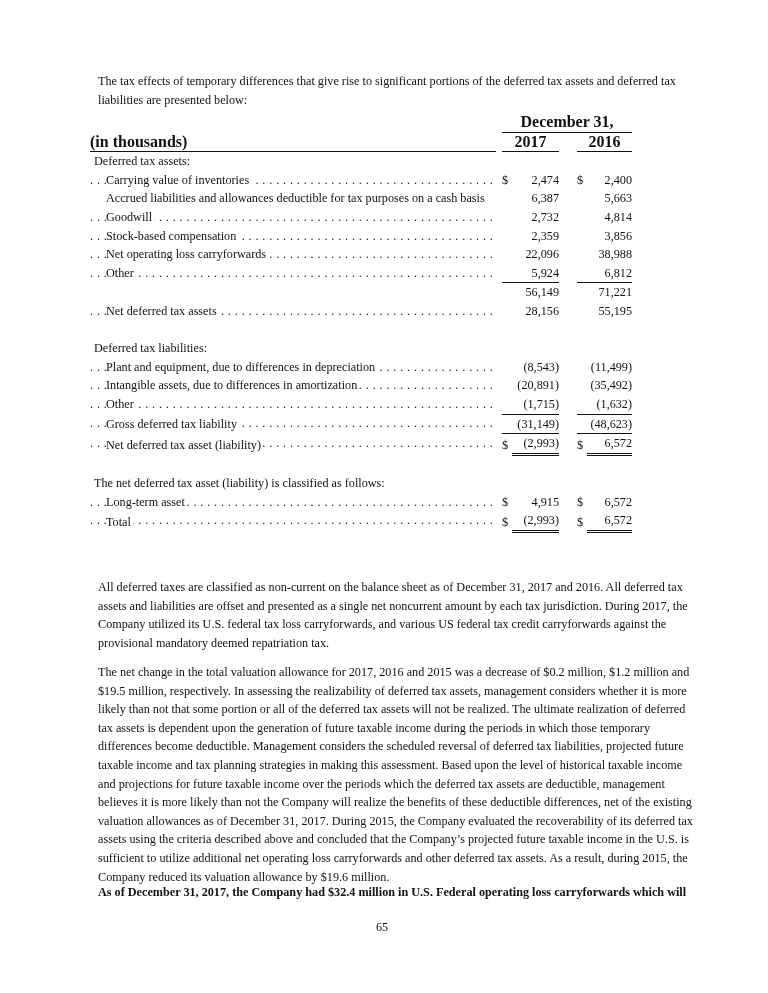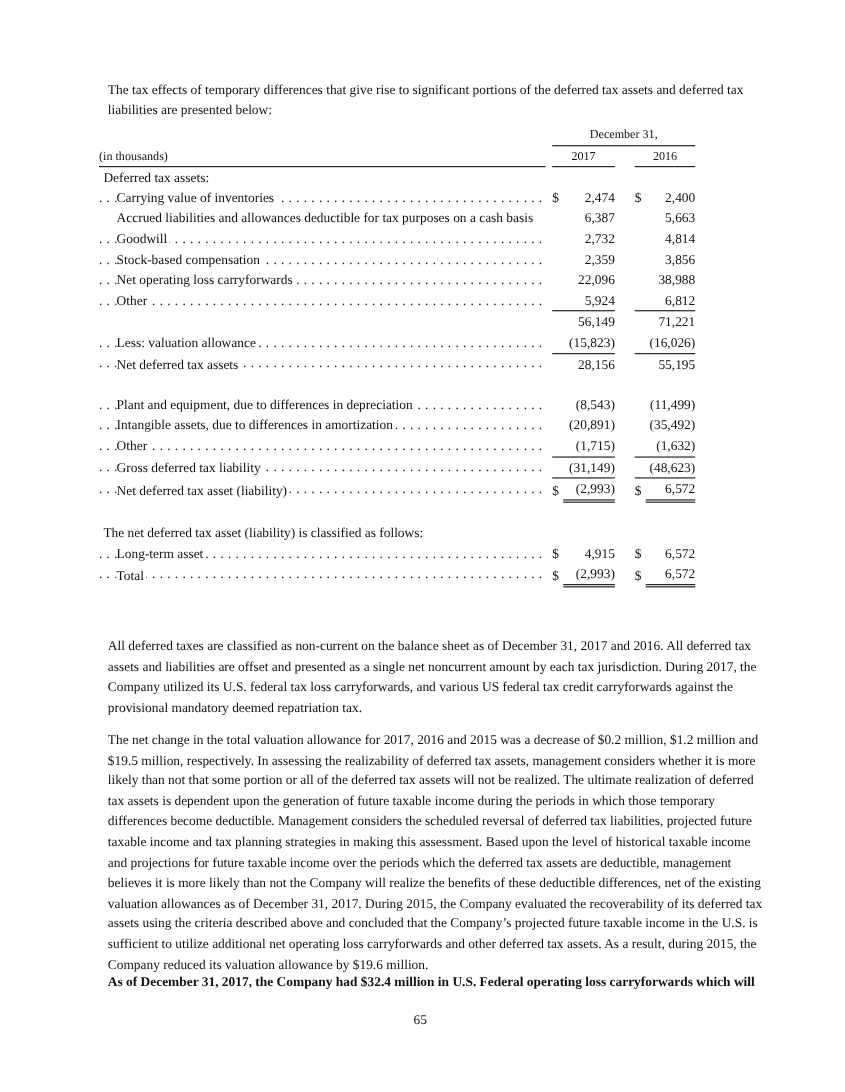--- a/index.html
+++ b/index.html
@@ -23,21 +23,21 @@
   .lbl.dots::after {
     content: ". . . . . . . . . . . . . . . . . . . . . . . . . . . . . . . . . . . . . . . . . . . . . . . . . . . . . . . . . . . . . . . . . . . . . . . . . . . . . . . . . . . . . . .";
     position: absolute; left: 0; top: 0; letter-spacing: 0.4px; white-space: nowrap; color: #222;
   }
   .ind1 { padding-left: 4px !important; }
   .ind2 { padding-left: 16px !important; }
   .num { text-align: right; }
   .dol { text-align: left; }
   .ul { border-bottom: 1px solid #111; }
   .dul { border-bottom: 3px double #111; }
-  .hdr { font-weight: normal; font-size: 11px; margin-top: 44px; }
+  .hdr { font-weight: bold; font-size: 16px; margin-top: 44px; }
   .hdr-c { text-align: center; }
   .spacer td { height: 18px; }
   .pagenum { position: absolute; top: 920px; left: 0; width: 764px; text-align: center; font-size: 12.2px; }
 </style>
 </head>
 <body>
 
 <div class="page">
 
   <p class="para" style="top:68px;">The tax effects of temporary differences that give rise to significant portions of the deferred tax assets and deferred tax liabilities are presented below:</p>
@@ -126,42 +126,36 @@
     <tr>
       <td></td>
           <td></td>
           <td></td>
       <td class="num">56,149</td>
           <td></td>
           <td></td>
       <td class="num">71,221</td>
     </tr>
     <tr>
-      <td class="lbl dots ind2"><span class="txt">Less: valuation allowance</span></td>
-          <td></td>
-      <td class="ul"></td>
-      <td class="num ul">(15,823)</td>
-          <td></td>
-      <td class="ul"></td>
-      <td class="num ul">(16,026)</td>
-    </tr>
-    <tr>
       <td class="lbl dots ind2"><span class="txt">Net deferred tax assets</span></td>
           <td></td>
           <td></td>
       <td class="num">28,156</td>
           <td></td>
           <td></td>
       <td class="num">55,195</td>
     </tr>
 
     <tr class="spacer">
           <td colspan="7"></td>
         </tr>
 
+    <tr>
+      <td class="ind1" colspan="7">Deferred tax liabilities:</td>
+    </tr>
     <tr>
       <td class="lbl dots ind2"><span class="txt">Plant and equipment, due to differences in depreciation</span></td>
           <td></td>
           <td></td>
       <td class="num">(8,543)</td>
           <td></td>
           <td></td>
       <td class="num">(11,499)</td>
     </tr>
     <tr>

